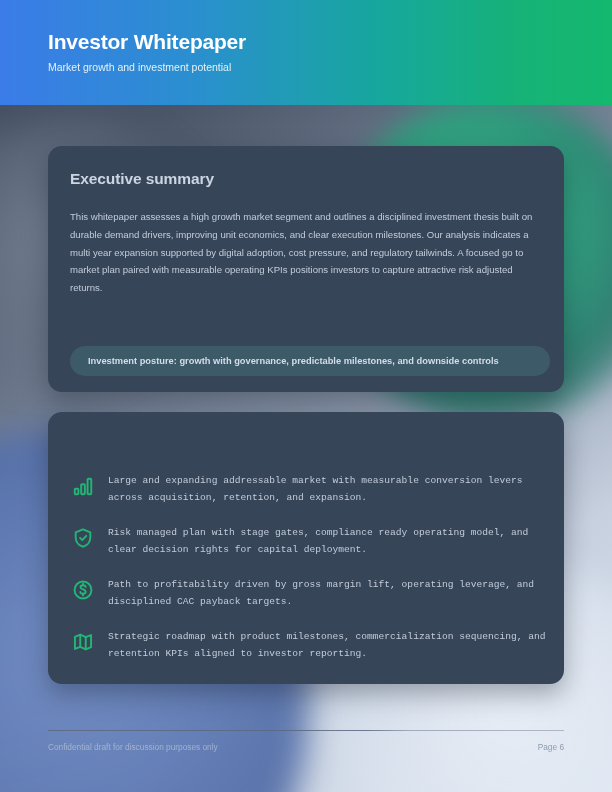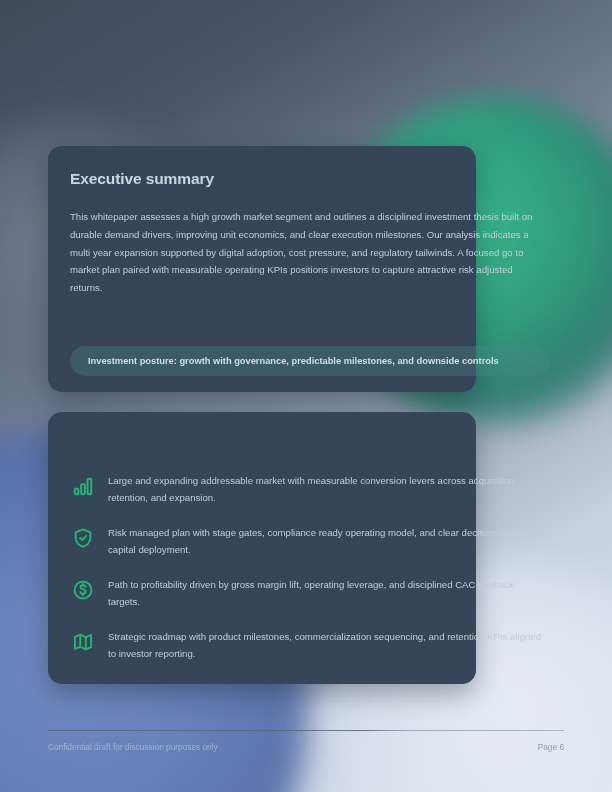--- a/index.html
+++ b/index.html
@@ -56,21 +56,21 @@
     letter-spacing:-0.2px;
   }
   .header .subtitle {
     margin-top:7px;
     font-size:10.5px; color:#e3f1f5; font-weight:normal;
   }
 
   
   .card {
     position:absolute;
-    left:48px; width:428px;
+    left:48px; width:516px;
     background:#374559;
     border-radius:14px;
     box-shadow:0 10px 26px rgba(18,26,40,0.35);
     z-index:4;
   }
   #exec-card { top:146px; height:246px; }
   #high-card { top:412px; height:272px; }
 
   .card-title {
     position:absolute; left:22px; top:24px;
@@ -103,21 +103,21 @@
   .hl-list { position:absolute; left:22px; top:60px; width:480px; }
   .hl-item { display:flex; align-items:flex-start; margin-bottom:18px; }
   .hl-item:last-child { margin-bottom:0; }
   .hl-icon {
     flex:0 0 26px; width:26px; height:26px;
     display:flex; align-items:center; justify-content:center;
     margin-right:12px; margin-top:1px;
   }
   .hl-text {
     font-size:9.6px; line-height:16.5px; color:#c3ccda;
-    padding-top:1px; max-width:440px;
+    padding-top:1px; max-width:440px;font-family:Liberation Mono, monospace;
   }
 
   
   .footer {
     position:absolute; left:48px; top:730px; width:516px;
     z-index:4;
   }
   .footer-rule {
     width:516px; height:1px;
     background:linear-gradient(90deg, rgba(90,104,128,0.85) 0%, rgba(90,104,128,0.85) 62%, rgba(140,152,172,0.75) 70%, rgba(150,162,180,0.7) 100%);
@@ -136,20 +136,24 @@
 </head>
 <body>
 
 <div class="page">
 
   <div class="blob blob-grey"></div>
   <div class="blob blob-green"></div>
   <div class="blob blob-blue"></div>
   <div class="blob blob-light"></div>
 
+  <div class="header">
+    <h1>Investor Whitepaper</h1>
+    <div class="subtitle">Market growth and investment potential</div>
+  </div>
 
   <div class="card" id="exec-card">
     <div class="card-title">Executive summary</div>
     <div class="card-body">This whitepaper assesses a high growth market segment and outlines a disciplined investment thesis built on durable demand drivers, improving unit economics, and clear execution milestones. Our analysis indicates a multi year expansion supported by digital adoption, cost pressure, and regulatory tailwinds. A focused go to market plan paired with measurable operating KPIs positions investors to capture attractive risk adjusted returns.</div>
     <div class="callout">
       <span>Investment posture: growth with governance, predictable milestones, and downside controls</span>
     </div>
   </div>
 
   <div class="card" id="high-card">

